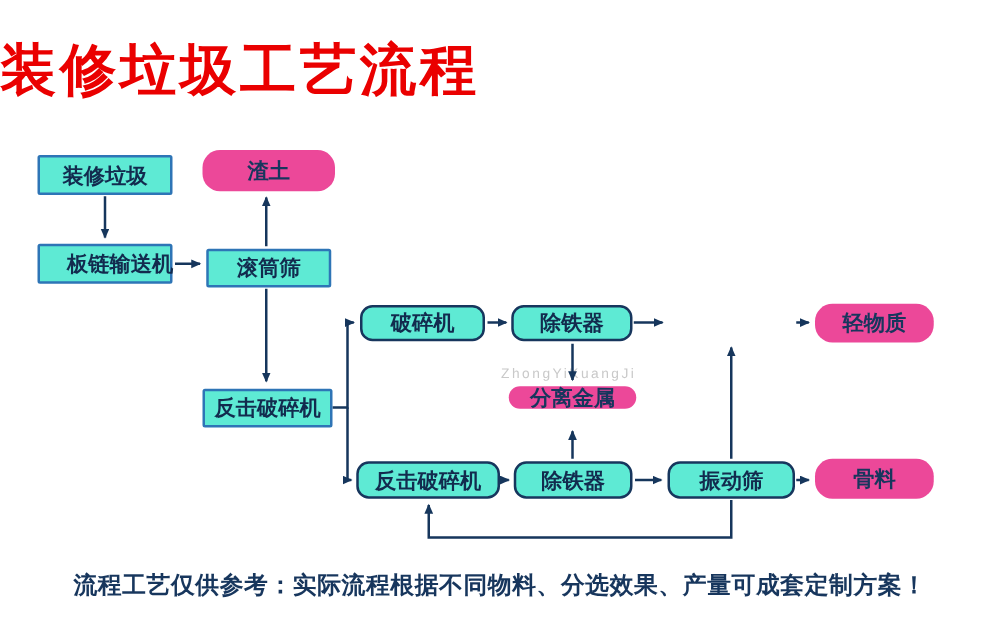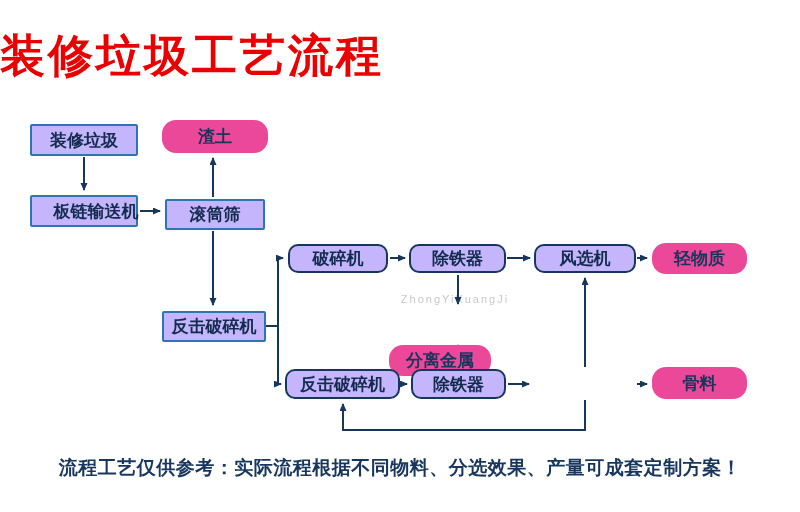--- a/index.html
+++ b/index.html
@@ -23,21 +23,21 @@
   }
   .watermark .brand { font-size: 25px; font-weight: bold; letter-spacing: 4px; }
   .watermark .sub { font-size: 11px; letter-spacing: 2px; }
 
   svg.connectors { position: absolute; left: 0; top: 0; z-index: 1; }
 
   .node {
     position: absolute; z-index: 2;
     display: flex; align-items: center; justify-content: center;
     font-weight: bold; font-size: 17px; color: #122b4e;
-    background: #c4b5fd; white-space: nowrap;
+    background: #5eead4; white-space: nowrap;
   }
   .node.blue   { border: 2px solid #2e75b6; border-radius: 2px; }
   .node.round  { border: 2px solid #17365d; border-radius: 10px; }
   .node.orange { background: #ec4899; border: none; border-radius: 14px; color: #17365d; }
 
   .footer {
     position: absolute; top: 455px; left: 0; width: 100%;
     text-align: center; font-size: 19px; font-weight: bold;
     color: #17365d; z-index: 3; letter-spacing: 0.5px;
   }
@@ -95,24 +95,24 @@
   </svg>
 
   <div class="node blue" style="left:30px;  top:124px; width:108px; height:32px;">装修垃圾</div>
   <div class="node orange" style="left:162px; top:120px; width:106px; height:33px;">渣土</div>
   <div class="node blue" style="left:30px;  top:195px; width:108px; height:32px;padding-left:24px;">板链输送机</div>
   <div class="node blue" style="left:165px; top:199px; width:100px; height:31px;">滚筒筛</div>
   <div class="node blue" style="left:162px; top:311px; width:104px; height:31px;">反击破碎机</div>
 
   <div class="node round" style="left:288px; top:244px; width:100px; height:29px;">破碎机</div>
   <div class="node round" style="left:409px; top:244px; width:97px; height:29px;">除铁器</div>
-  <div class="node round" style="left:534px; top:244px; width:102px; height:29px;">风选机</div>
   <div class="node orange" style="left:652px; top:243px; width:95px; height:31px;">轻物质</div>
 
-  <div class="node orange" style="left:389px; top:309px; width:102px; height:31px;margin-top:36px;">分离金属</div>
+  <div class="node orange" style="left:407px; top:309px; width:102px; height:18px;">分离金属</div>
 
   <div class="node round" style="left:285px; top:369px; width:115px; height:30px;">反击破碎机</div>
   <div class="node round" style="left:411px; top:369px; width:95px; height:30px;">除铁器</div>
+  <div class="node round" style="left:534px; top:369px; width:102px; height:30px;">振动筛</div>
   <div class="node orange" style="left:652px; top:367px; width:95px; height:32px;">骨料</div>
 
   <div class="footer">流程工艺仅供参考：实际流程根据不同物料、分选效果、产量可成套定制方案！</div>
 
 </div>
 
 </body></html>

